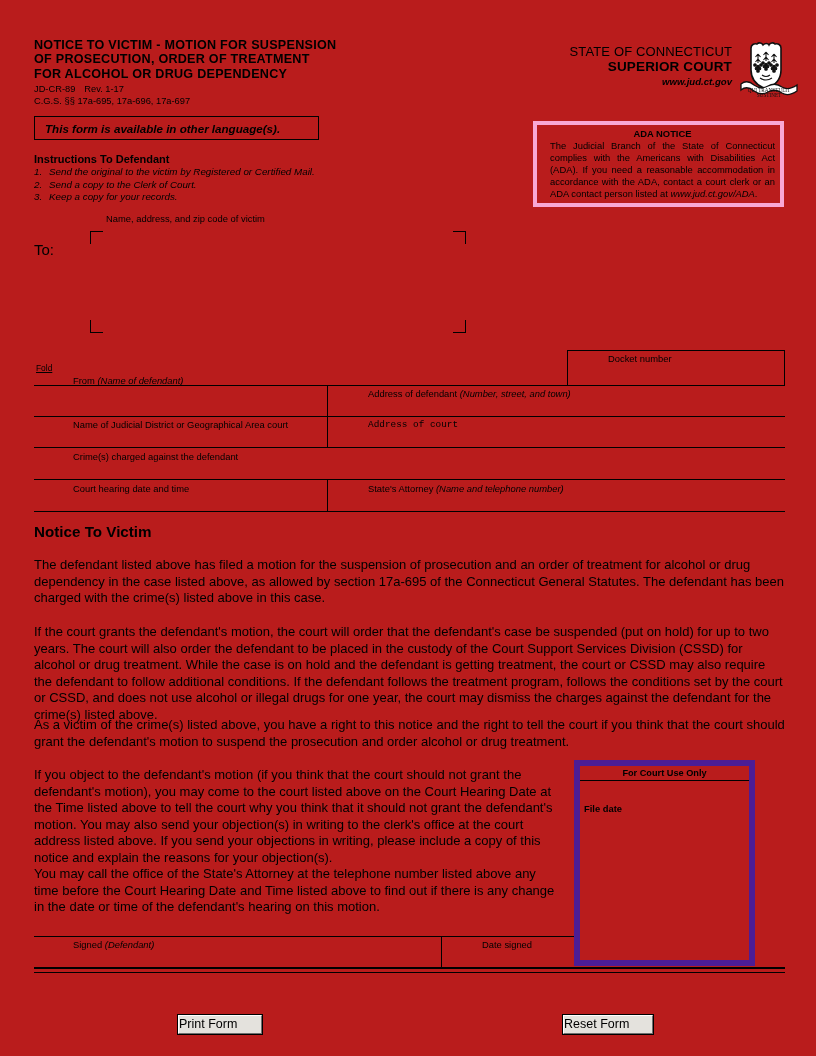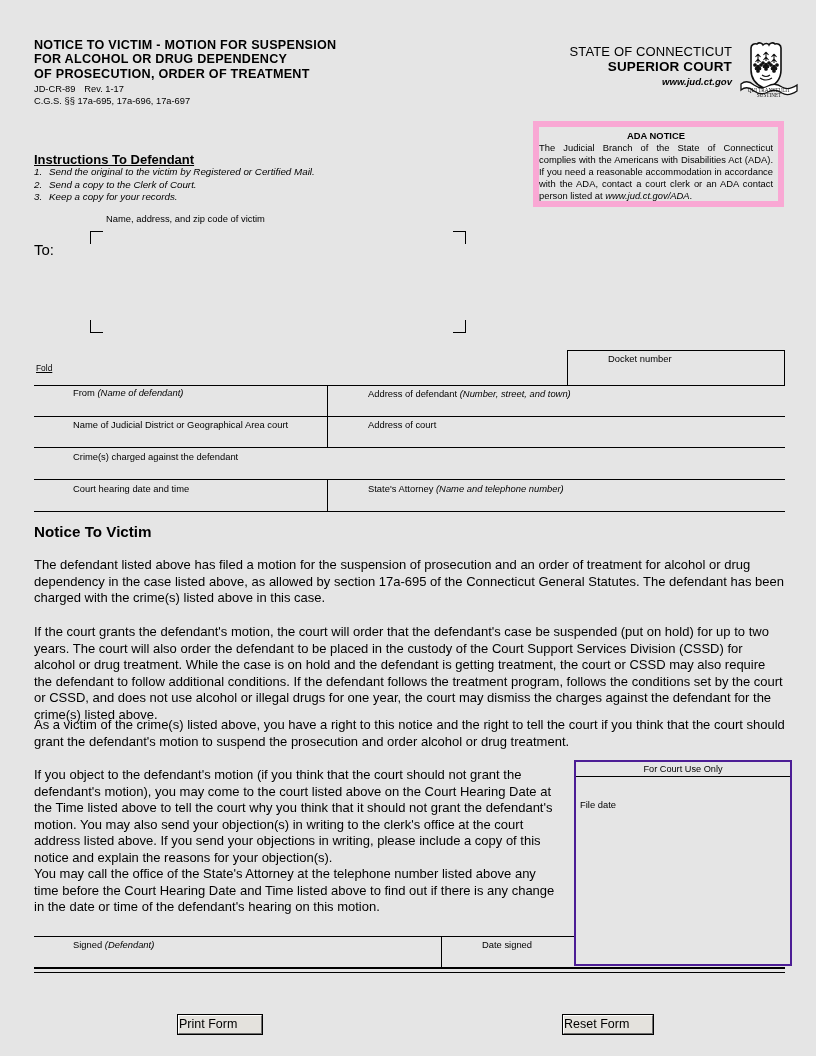--- a/index.html
+++ b/index.html
@@ -9,21 +9,21 @@
   }
   body {
     font-family: "Liberation Sans", sans-serif;
     color: #000000;
     -webkit-font-smoothing: antialiased;
   }
   #page {
     position: relative;
     width: 816px;
     height: 1056px;
-    background: #e5e5e5;
+    background: #b91c1c;
     overflow: hidden;
   }
 
   
   .header {
     position: absolute;
     left: 34px;
     top: 38px;
     width: 750px;
   }
@@ -106,23 +106,23 @@
     font-style: italic;
   }
 
   
   .ada-box {
     position: absolute;
     left: 533px;
     top: 121px;
     width: 251px;
     height: 86px;
-    border: 6px solid #f9a8d4;
+    border: 4px solid #f9a8d4;
     box-sizing: border-box;
-    padding: 3px 5px 0 0;
+    padding: 3px 5px 0 13px;
   }
   .ada-title {
     text-align: center;
     font-size: 9.4px;
     font-weight: bold;
     line-height: 12px;
   }
   .ada-body {
     font-size: 9.4px;
     line-height: 11.9px;
@@ -131,24 +131,23 @@
   .ada-body i { font-style: italic; }
 
   
   .instr {
     position: absolute;
     left: 34px;
     top: 153px;
     width: 400px;
   }
   .instr-title {
-    font-size: 13px;
+    font-size: 11px;
     font-weight: bold;
     line-height: 13px;
-    text-decoration: underline;
   }
   .instr-item {
     font-size: 9.8px;
     font-style: italic;
     line-height: 12.6px;
     white-space: nowrap;
   }
   .instr-item .num {
     display: inline-block;
     width: 15px;
@@ -225,24 +224,25 @@
     text-align: left;
   }
   .para-wide { width: 752px; }
   .para-narrow { width: 530px; }
 
   
   .court-use-box {
     position: absolute;
     left: 574px;
     top: 760px;
-    width: 218px;
+    width: 181px;
     height: 206px;
-    border: 2px solid #4c1d95;
+    border: 6px solid #4c1d95;
     box-sizing: border-box;
+    font-weight: bold;
   }
   .court-use-title {
     text-align: center;
     font-size: 9.2px;
     line-height: 12px;
     border-bottom: 1px solid #000;
     padding: 1px 0 1px 0;
   }
   .court-use-filedate {
     font-size: 9.4px;
@@ -272,22 +272,22 @@
 </style>
 </head>
 <body>
 
 <div id="page">
 
   <div class="header">
     <div class="hdr-left">
       <div class="form-title">
         <div>NOTICE TO VICTIM - MOTION FOR SUSPENSION</div>
+        <div>OF PROSECUTION, ORDER OF TREATMENT</div>
         <div>FOR ALCOHOL OR DRUG DEPENDENCY</div>
-        <div>OF PROSECUTION, ORDER OF TREATMENT</div>
       </div>
       <div class="form-ids">
         <div><span>JD-CR-89</span><span class="sp"></span><span>Rev. 1-17</span></div>
         <div>C.G.S. §§ 17a-695, 17a-696, 17a-697</div>
       </div>
     </div>
 
     <div class="hdr-right">
       <div class="hdr-right-text">
         <div class="state-line">STATE OF CONNECTICUT</div>
@@ -323,20 +323,23 @@
             <path d="M22 38 q6 4 12 0"></path>
           </g>
           <path d="M3 44 q6 -5 13 1 q7 5 14 1 q7 -4 14 1 q6 4 15 -2 l0 6 q-9 6 -15 2 q-7 -5 -14 -1 q-7 4 -14 -1 q-7 -6 -13 -1 Z" fill="#ffffff" stroke="#111" stroke-width="1.3"></path>
           <text x="31" y="52" font-size="5.2" text-anchor="middle" font-family="'Liberation Serif', serif" fill="#111">QUI TRANSTULIT</text>
           <text x="31" y="57" font-size="5.2" text-anchor="middle" font-family="'Liberation Serif', serif" fill="#111">SUSTINET</text>
         </svg>
       </div>
     </div>
   </div>
 
+  <div class="lang-box">
+    <span>This form is available in other language(s).</span>
+  </div>
 
   <div class="ada-box">
     <div class="ada-title">ADA NOTICE</div>
     <div class="ada-body"><span>The Judicial Branch of the State of Connecticut complies with the Americans with Disabilities Act (ADA). If you need a reasonable accommodation in accordance with the ADA, contact a court clerk or an ADA contact person listed at </span><i>www.jud.ct.gov/ADA</i><span>.</span></div>
   </div>
 
   <div class="instr">
     <div class="instr-title">Instructions To Defendant</div>
     <div class="instr-item"><span class="num">1.</span><span>Send the original to the victim by Registered or Certified Mail.</span></div>
     <div class="instr-item"><span class="num">2.</span><span>Send a copy to the Clerk of Court.</span></div>
@@ -361,30 +364,30 @@
 
   <div class="rule" style="left:34px; top:385px; width:751px;"></div>
   <div class="rule" style="left:34px; top:416px; width:751px;"></div>
   <div class="rule" style="left:34px; top:447px; width:751px;"></div>
   <div class="rule" style="left:34px; top:479px; width:751px;"></div>
   <div class="rule" style="left:34px; top:511px; width:751px;"></div>
 
   <div class="vrule" style="left:327px; top:385px; height:62px;"></div>
   <div class="vrule" style="left:327px; top:479px; height:32px;"></div>
 
-  <div class="fld-label" style="left:37px; top:387px;"><span>From </span><i>(Name of defendant)</i></div>
+  <div class="fld-label" style="left:37px; top:375px;"><span>From </span><i>(Name of defendant)</i></div>
   <div style="position:absolute; left:36px; top:401px; width:288px; height:14px;"></div>
 
   <div class="fld-label" style="left:332px; top:388px;"><span>Address of defendant </span><i>(Number, street, and town)</i></div>
   <div style="position:absolute; left:330px; top:401px; width:452px; height:14px;"></div>
 
   <div class="fld-label" style="left:37px; top:419px;">Name of Judicial District or Geographical Area court</div>
   <div style="position:absolute; left:36px; top:432px; width:288px; height:14px;"></div>
 
-  <div class="fld-label" style="left:332px; top:419px;">Address of court</div>
+  <div class="fld-label" style="left:332px; top:419px;font-family:Liberation Mono, monospace;">Address of court</div>
   <div style="position:absolute; left:330px; top:432px; width:452px; height:14px;"></div>
 
   <div class="fld-label" style="left:37px; top:451px;">Crime(s) charged against the defendant</div>
   <div style="position:absolute; left:36px; top:464px; width:746px; height:14px;"></div>
 
   <div class="fld-label" style="left:37px; top:483px;text-align:right;">Court hearing date and time</div>
   <div style="position:absolute; left:36px; top:496px; width:288px; height:14px;"></div>
 
   <div class="fld-label" style="left:332px; top:483px;"><span>State's Attorney </span><i>(Name and telephone number)</i></div>
   <div style="position:absolute; left:330px; top:496px; width:452px; height:14px;"></div>

